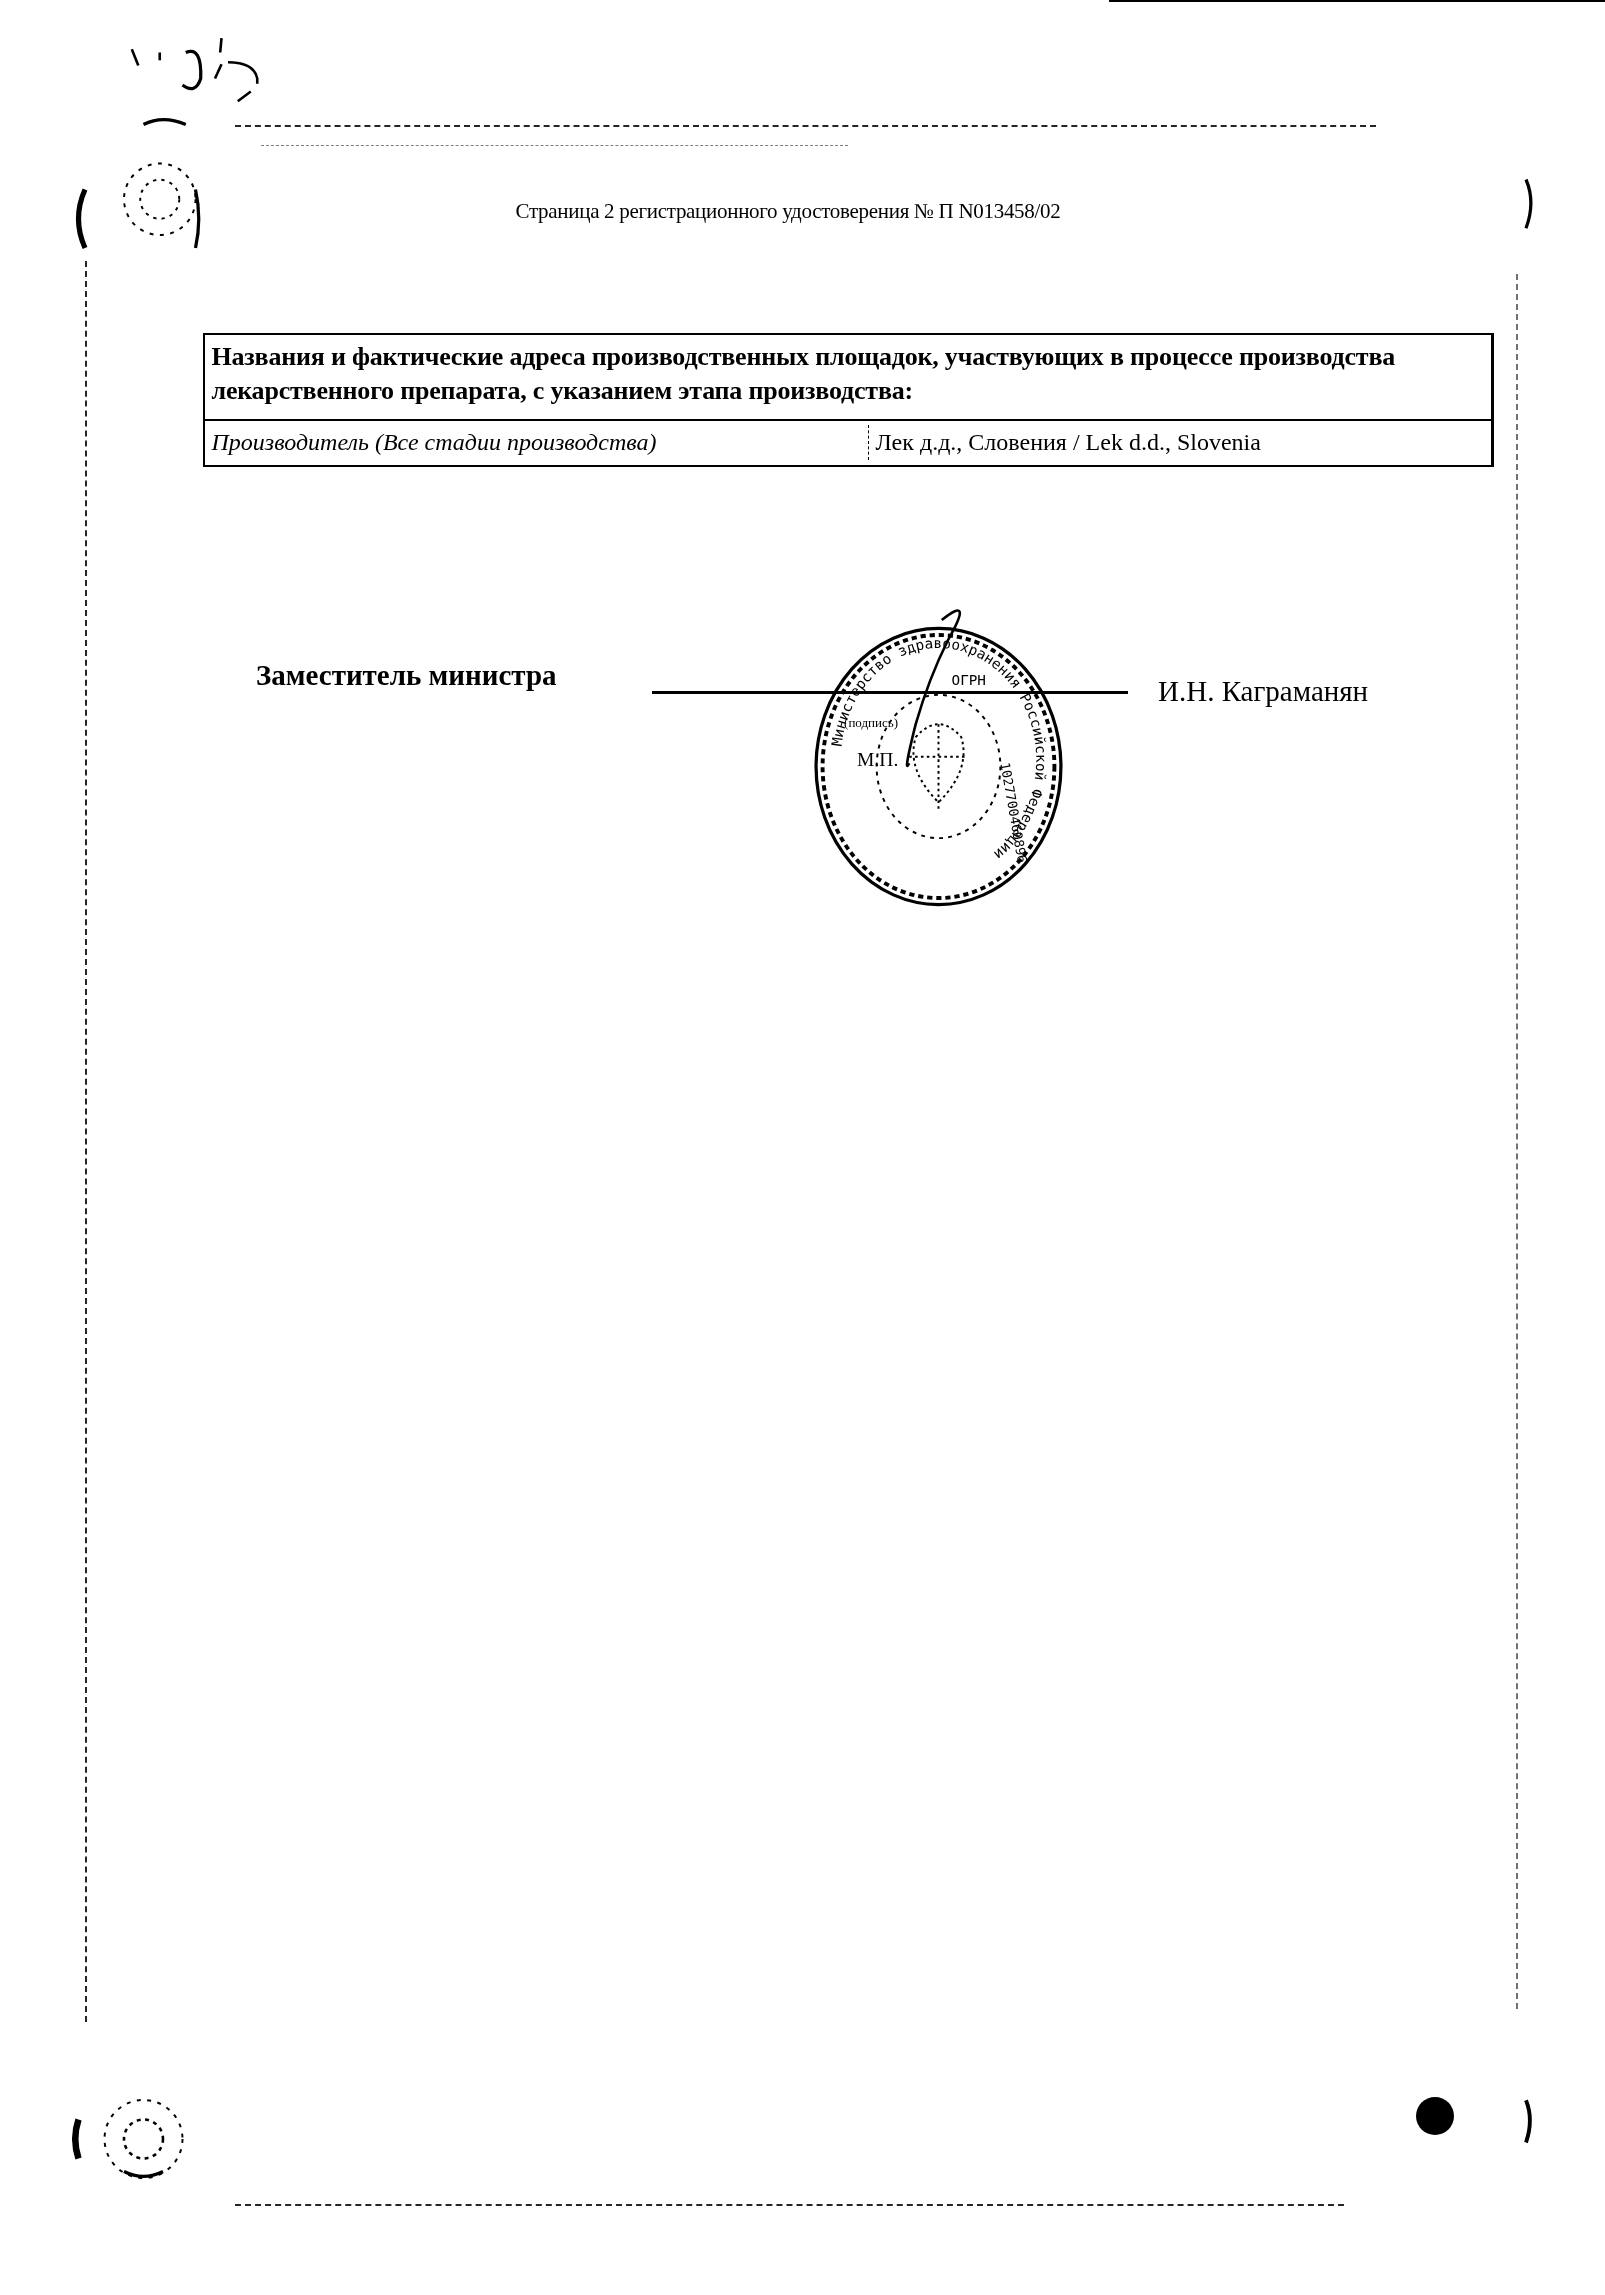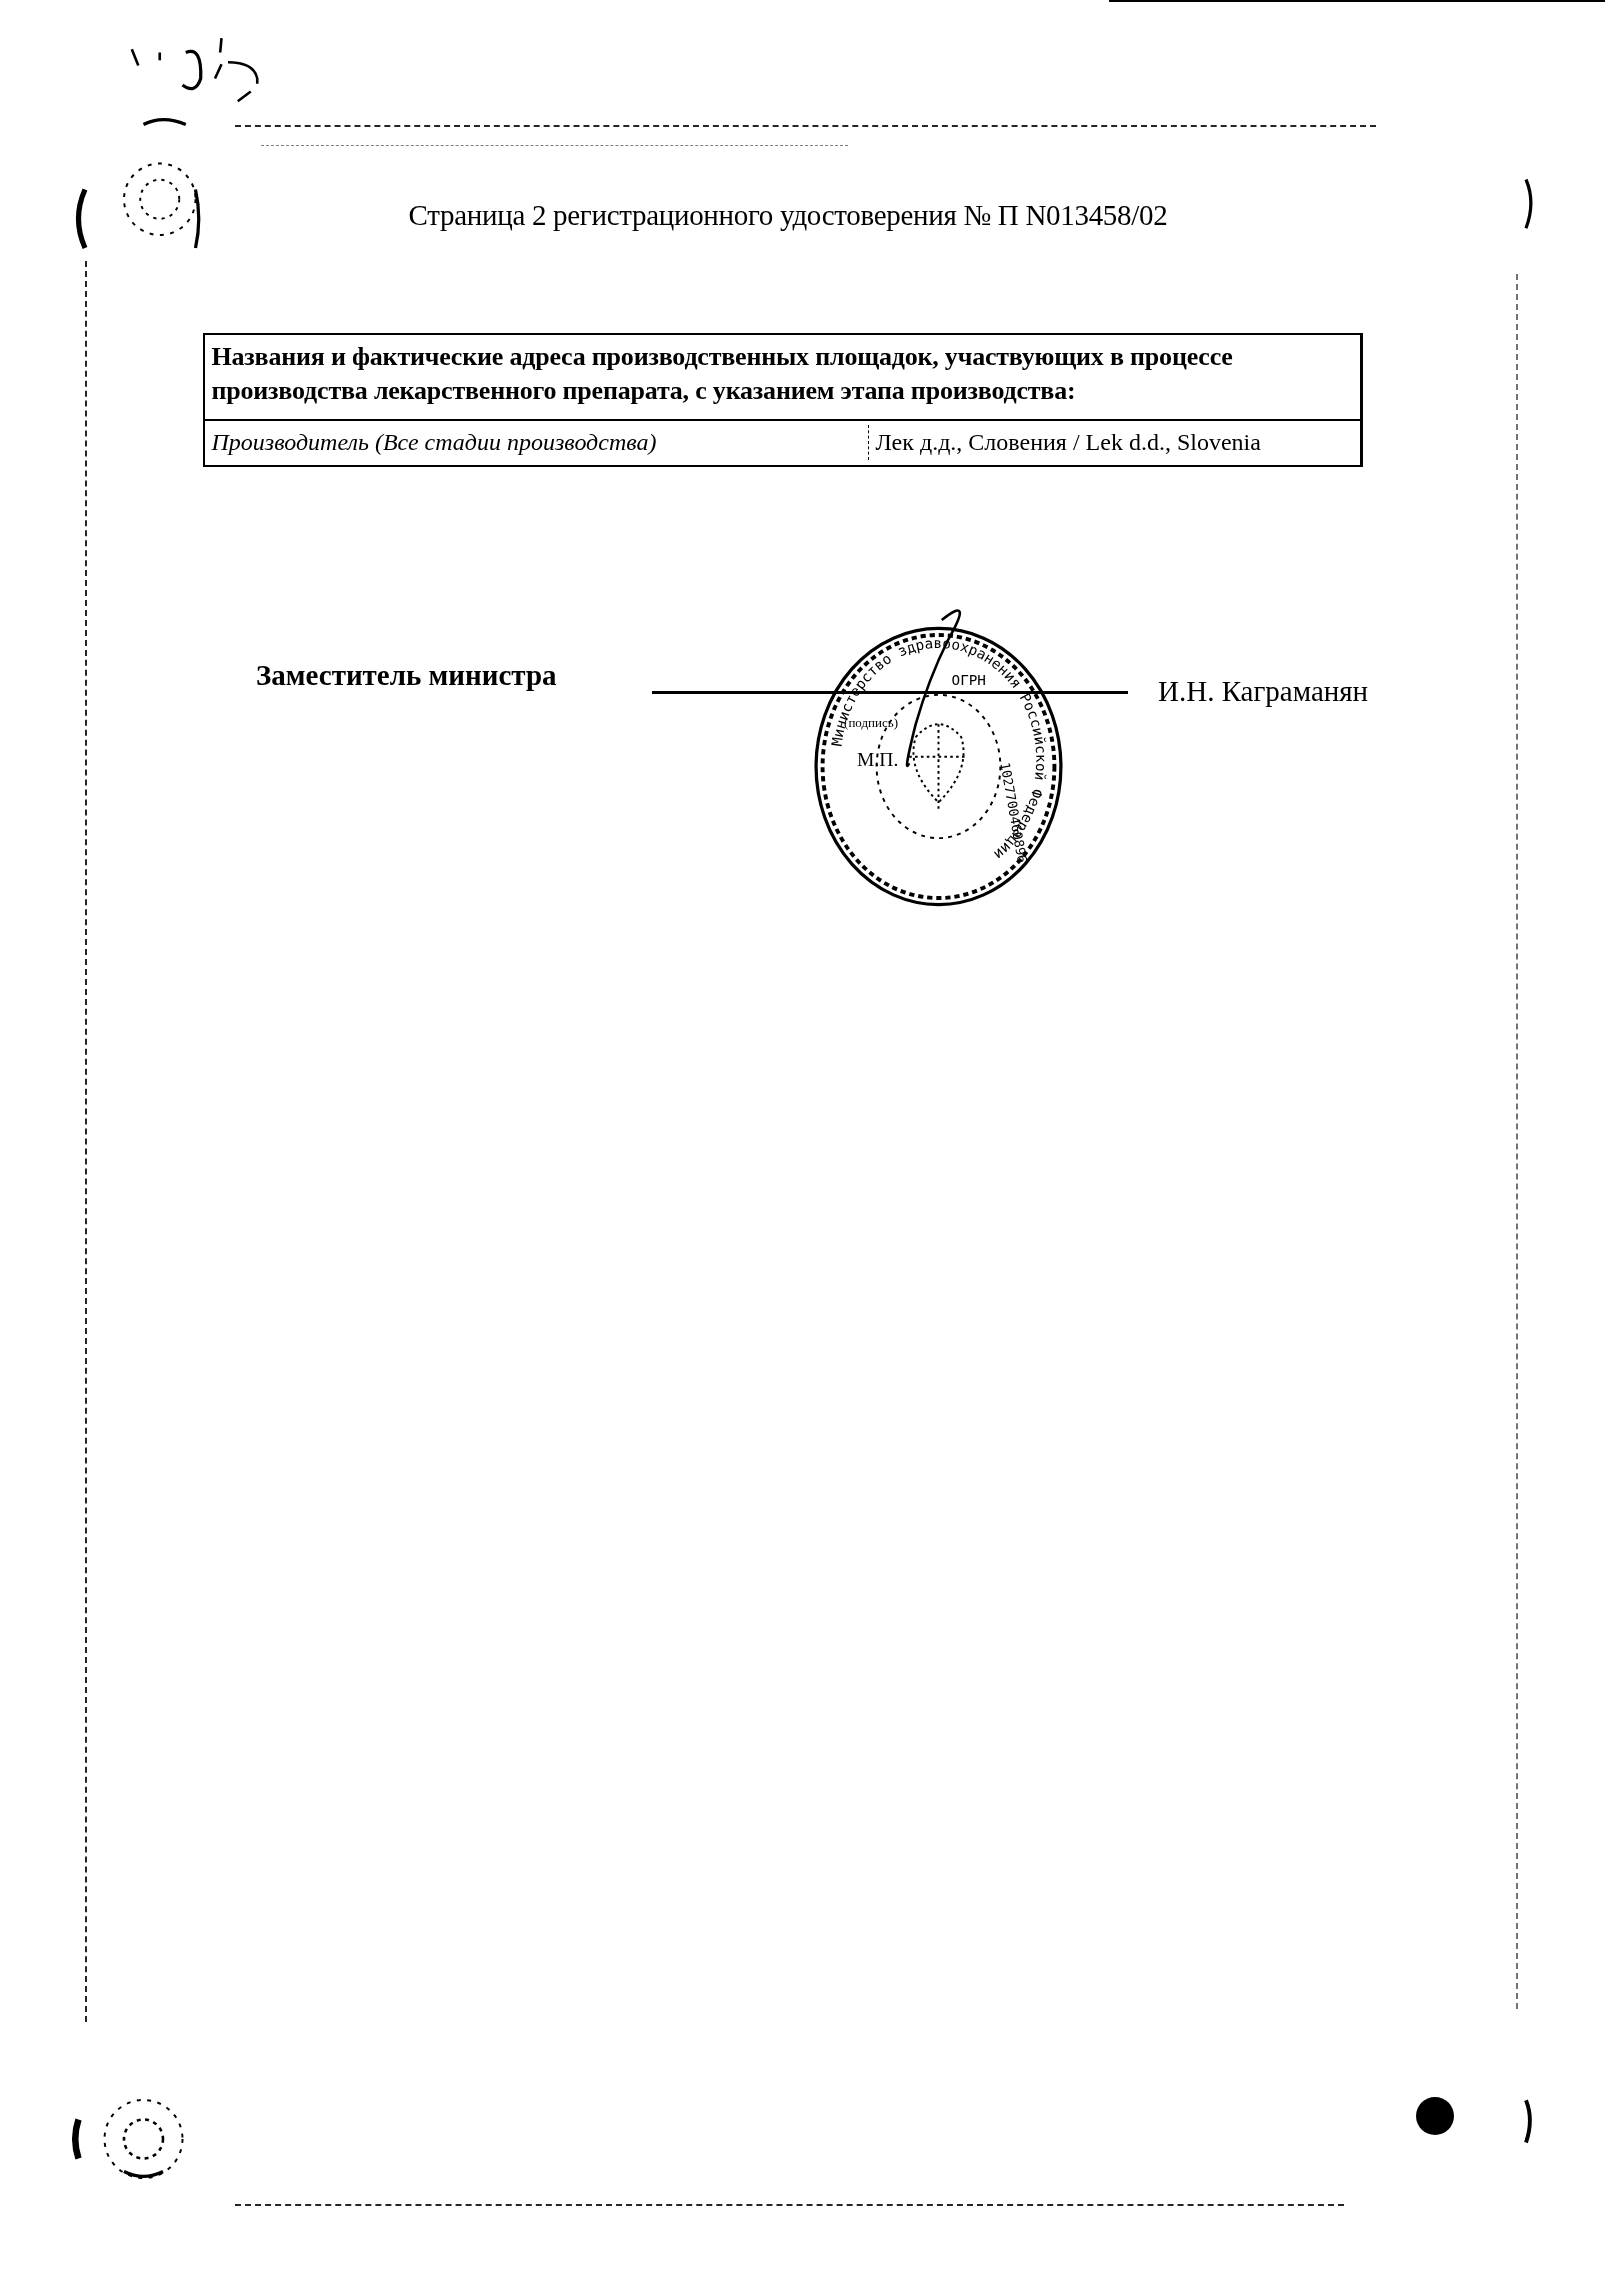--- a/index.html
+++ b/index.html
@@ -12,26 +12,26 @@
     
     .border-top { left: 235px; top: 125px; width: 1141px; height: 0; border-top: 2.6px dashed #000; opacity: .85; }
     .border-top2 { left: 261px; top: 145px; width: 587px; height: 0; border-top: 1.3px dashed #000; opacity: .5; }
     .border-bottom { left: 235px; top: 2204px; width: 1109px; height: 0; border-top: 2.6px dashed #000; opacity: .85; }
     .border-left { left: 85px; top: 261px; width: 0; height: 1761px; border-left: 2.6px dashed #000; opacity: .85; }
     .border-right { left: 1516px; top: 274px; width: 0; height: 1735px; border-left: 2.6px dashed #000; opacity: .55; }
     .scan-topline { left: 1109px; top: 0; width: 497px; height: 2px; background: #000; }
 
     .page-title {
       left: 0; width: 1576px; top: 199px; text-align: center;
-      font-size: 29px; letter-spacing: -0.3px;
+      font-size: 21px; letter-spacing: -0.3px;
     }
 
     
     .table {
-      left: 203px; top: 333px; width: 1160px;
+      left: 203px; top: 333px; width: 1291px;
       border: 2.6px solid #000; border-right-width: 3.3px;
       box-sizing: border-box;
     }
     .t-head {
       padding: 5.2px 6.5px 10.4px 6.5px; font-weight: bold; font-size: 26px; line-height: 34px;
       border-bottom: 2.6px solid #000; letter-spacing: -0.2px;
     }
     .t-row { display: flex; border-bottom: 2.6px solid #000; min-height: 44px; align-items: center; justify-content: flex-end; }
     .t-row:last-child { border-bottom: none; }
     .t-cell { padding: 3.9px 6.5px; font-size: 24px; }

